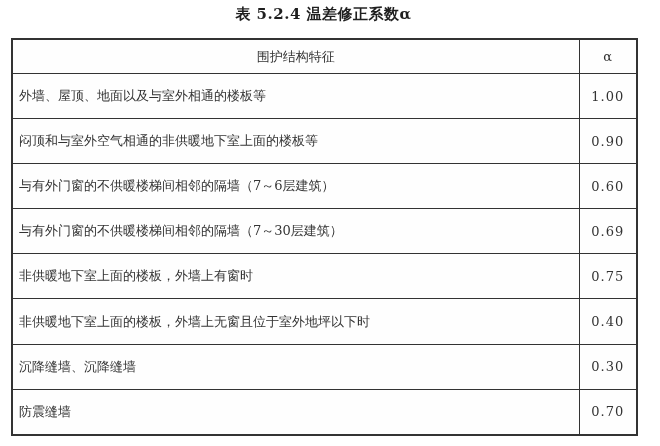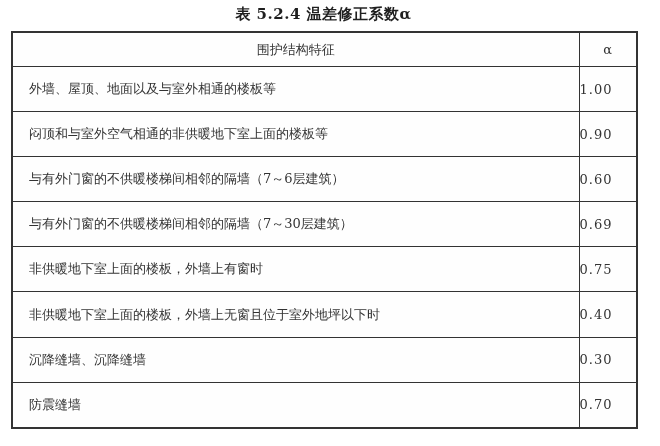--- a/index.html
+++ b/index.html
@@ -23,21 +23,21 @@
     text-align: center;
     font-family: "DejaVu Serif", "Liberation Serif", serif;
     font-weight: bold;
     font-size: 15px;
     color: #1f1f1f;
     letter-spacing: 0.5px;
   }
   table.alpha-table {
     position: absolute;
     left: 11px;
-    top: 31px;
+    top: 38px;
     width: 625px;
     height: 398px;
     border-collapse: collapse;
     table-layout: fixed;
     background: #ffffff;
     border-radius: 14px;
   }
   table.alpha-table {
     border: 2px solid #333333;
   }
@@ -56,23 +56,24 @@
     font-weight: normal;
   }
   .alpha-table th.alpha-header {
     text-align: center;
     font-weight: normal;
   }
   .alpha-table col.feature-col { width: 567px; }
   .alpha-table col.alpha-col   { width: 58px; }
   .alpha-table td.feature-cell {
     text-align: left;
-    padding-left: 16px;
+    padding-left: 6px;
   }
   .alpha-table td.alpha-cell {
+    text-align: center;
     letter-spacing: 1px;
   }
 </style>
 </head>
 <body>
 
 <div class="page">
   <div class="doc-title">表 5.2.4 温差修正系数α</div>
 
   <table class="alpha-table">

